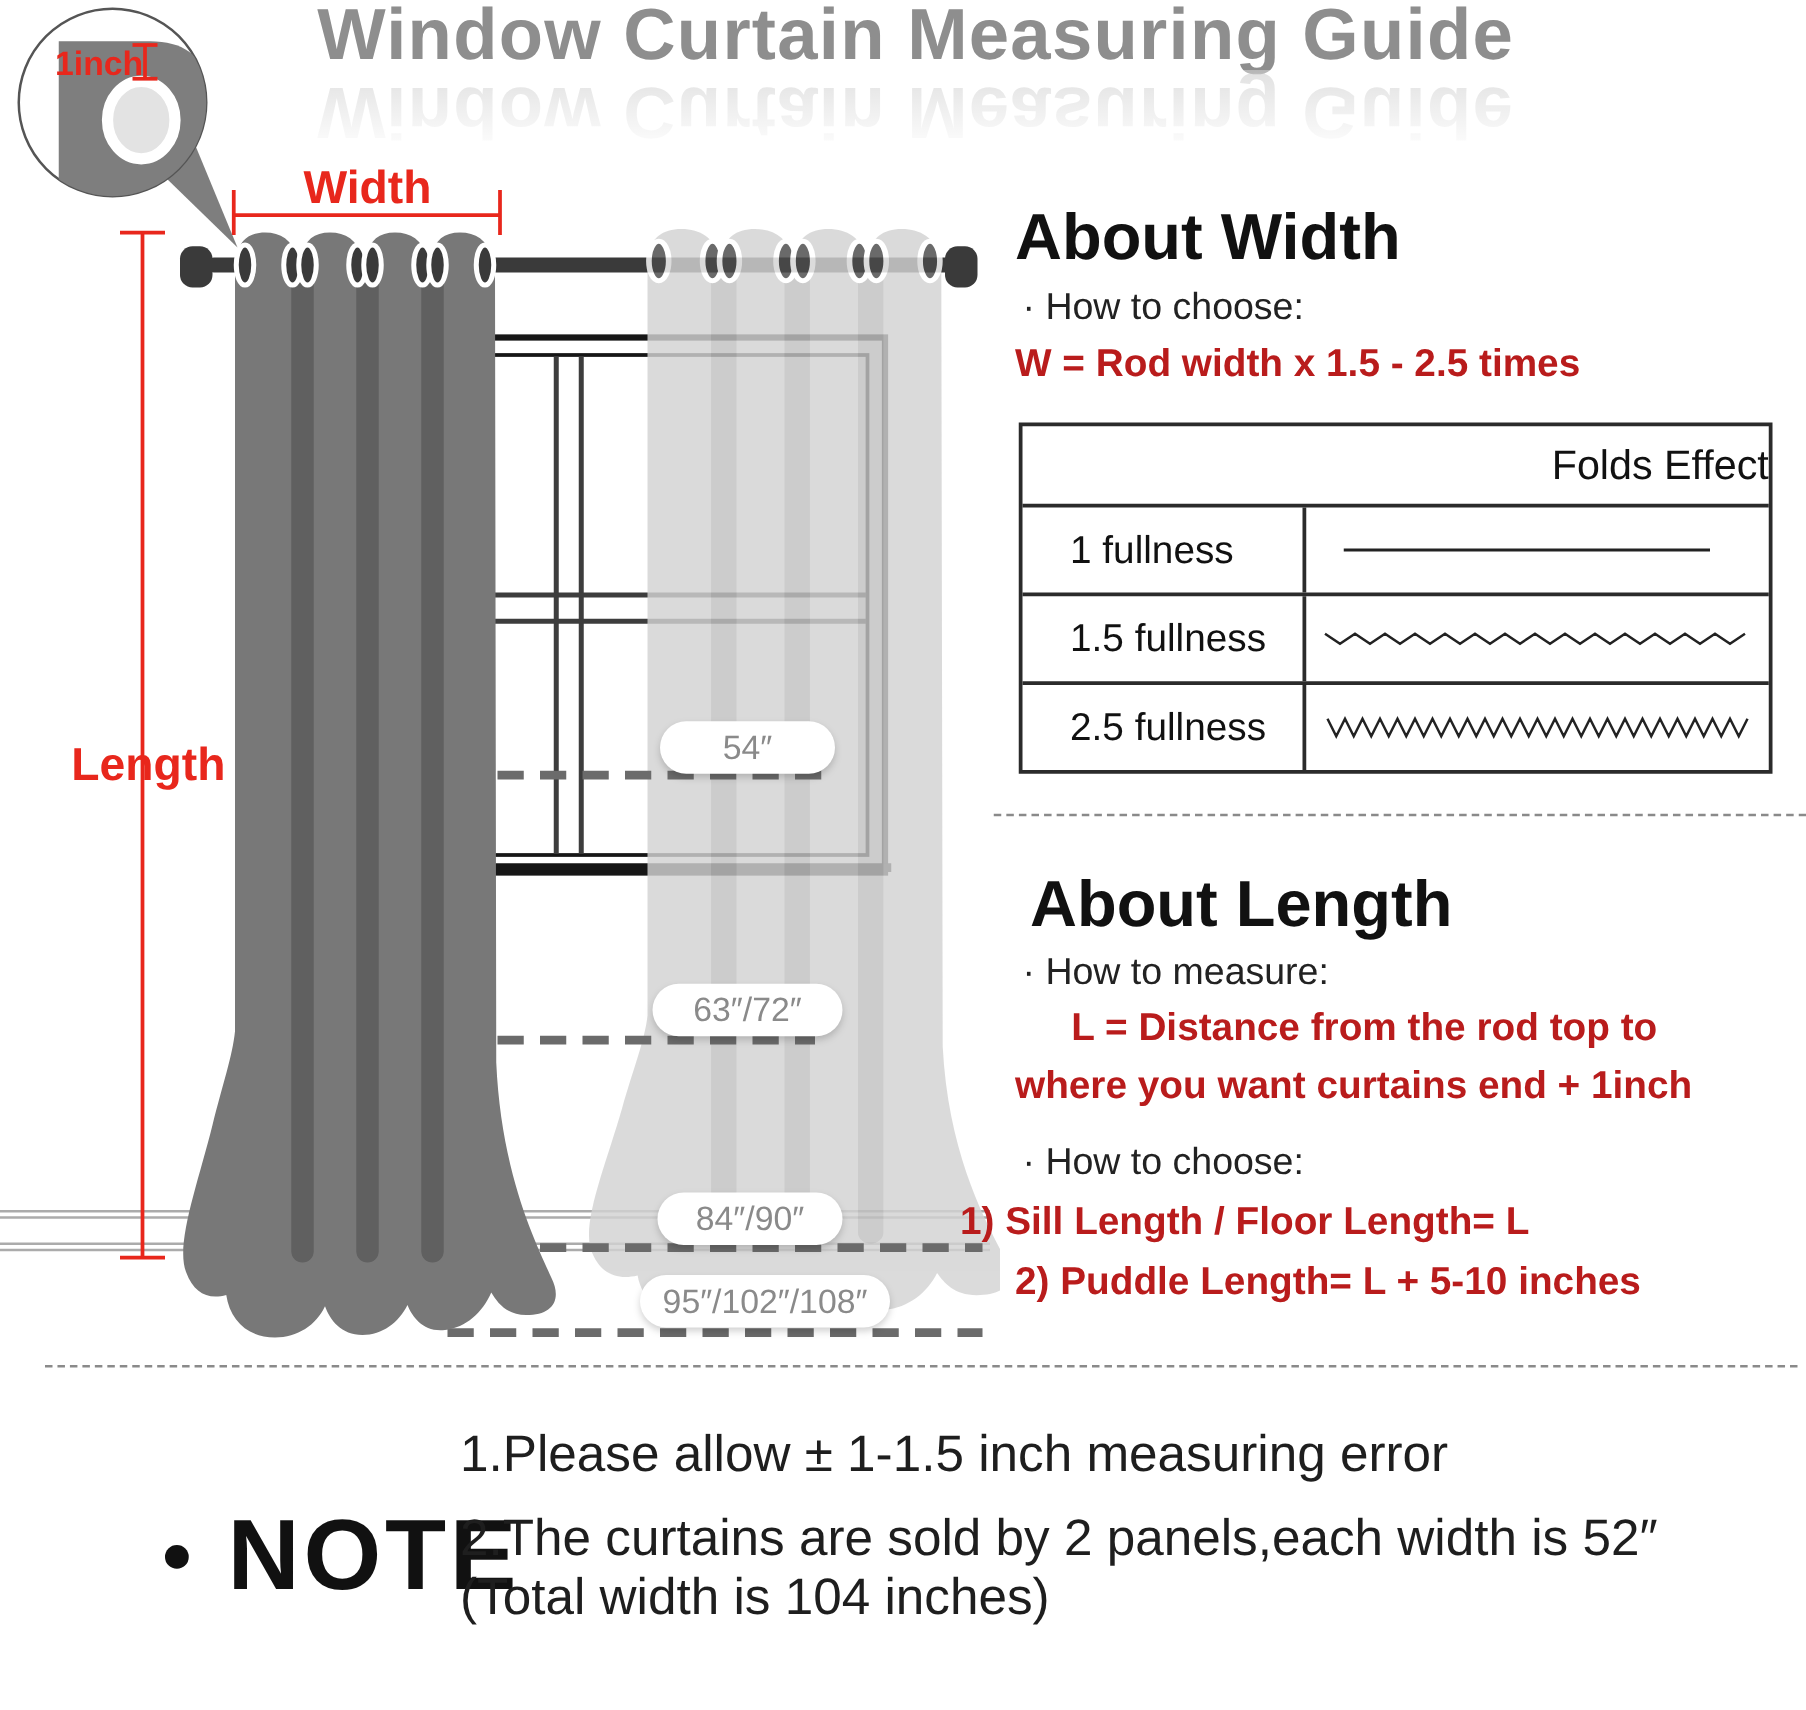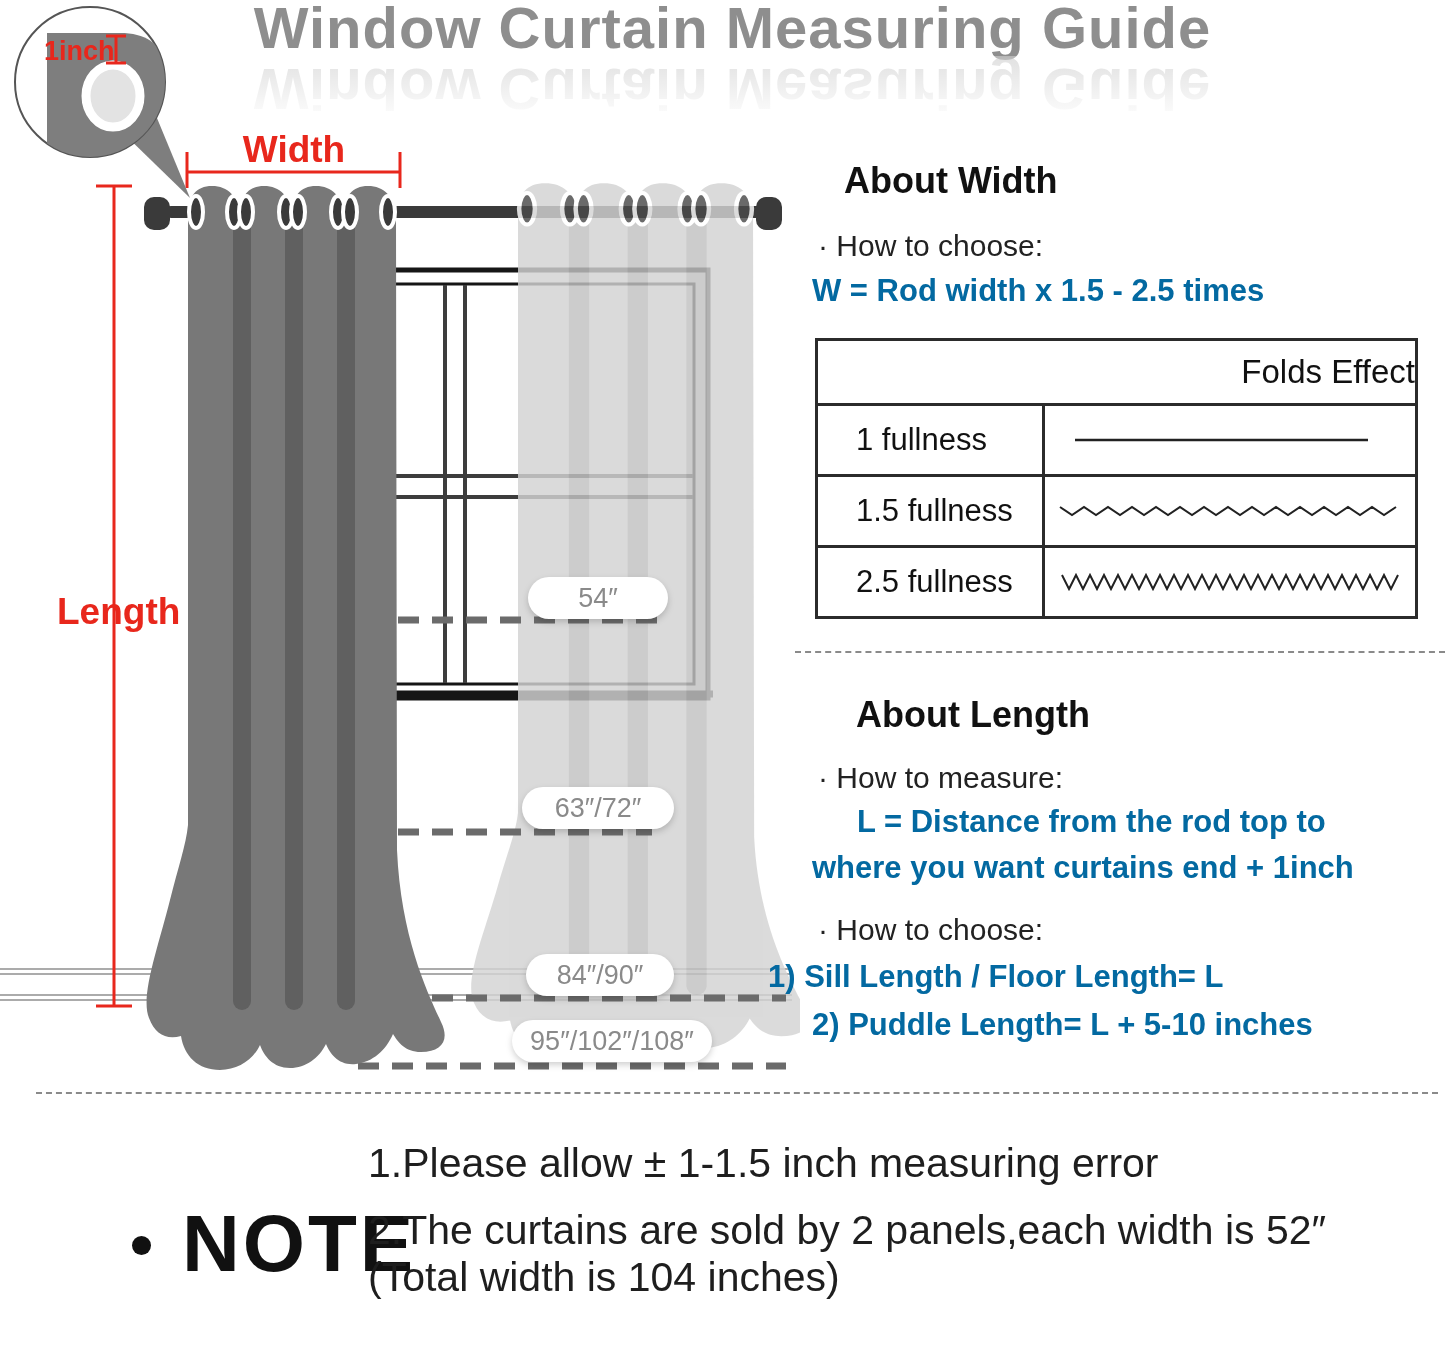--- a/index.html
+++ b/index.html
@@ -8,23 +8,23 @@
   .abs{position:absolute;}
   
   .page-title{top:-6px;left:195px;width:1075px;text-align:center;
     font-size:58px;font-weight:700;color:#8e8e8e;letter-spacing:1px;white-space:nowrap;}
   .page-title-reflect{top:56px;left:195px;width:1075px;text-align:center;
     font-size:58px;font-weight:700;color:#9a9a9a;letter-spacing:1px;white-space:nowrap;
     transform:scaleY(-1);opacity:.45;}
   .title-fade{top:56px;left:0;width:1445px;height:85px;
     background:linear-gradient(to bottom,rgba(255,255,255,.35) 0%,#fff 78%);}
   
-  .h2{font-size:36px;font-weight:700;color:#111;margin-left:32px;}
+  .h2{font-size:52px;font-weight:700;color:#111;}
   .bullet-line{font-size:30px;color:#222;}
-  .formula{font-size:31px;font-weight:600;color:#0369a1;}
+  .formula{font-size:31px;font-weight:600;color:#b91c1c;}
   .sep-dashed{border-top:2px dashed #8a8a8a;height:0;}
   
   .folds-table{top:338px;left:815px;width:597px;border:3px solid #2b2b2b;background:#fff;}
   .ft-header{height:62px;line-height:62px;text-align:right;font-size:33px;color:#111;
     border-bottom:3px solid #2b2b2b;}
   .ft-row{display:flex;height:68px;border-bottom:3px solid #2b2b2b;}
   .ft-row:last-child{border-bottom:none;}
   .ft-label{width:240px;border-right:3px solid #2b2b2b;display:flex;align-items:center;
     padding-left:38px;font-size:31px;color:#111;box-sizing:border-box;}
   .ft-effect{flex:1;display:flex;align-items:center;justify-content:center;}

